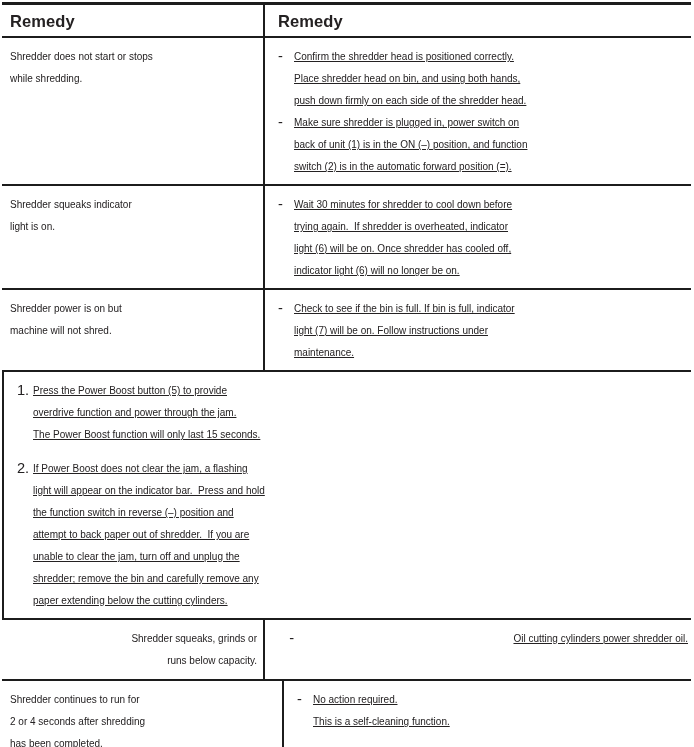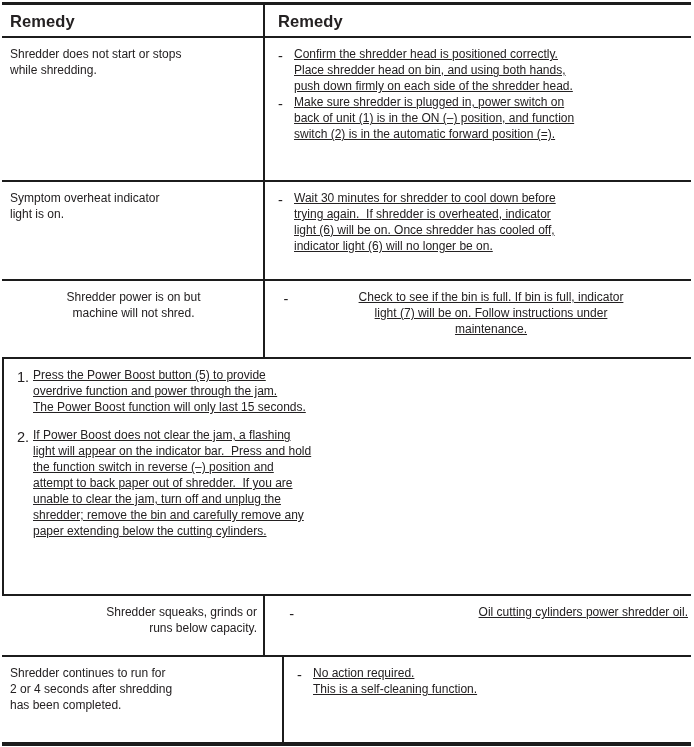--- a/index.html
+++ b/index.html
@@ -37,27 +37,27 @@
     padding:8px 3px 6px 13px;
   }
   .header-row{ min-height:33px; }
   .header-row .sym-col, .header-row .rem-col{ padding-top:7px; padding-bottom:3px; }
   .hdr{
     font-size:16.5px;
     font-weight:bold;
     letter-spacing:0.1px;
   }
   .body-text{
-    font-size:12px;
-    line-height:16px;
+    font-size:10px;
+    line-height:22px;
     white-space:pre-wrap;
   }
   .row-1{ min-height:144px; }
   .row-2{ min-height:99px; }
-  .row-3{ min-height:78px;text-align:center; }
+  .row-3{ min-height:78px; }
   .row-4{ min-height:237px; }
   .row-5{ min-height:61px;text-align:right; }
   .row-6{ min-height:85px;gap:19px; }
   .remedy-item{
     display:flex;
     align-items:flex-start;
   }
   .remedy-item.spaced{ margin-top:12px; }
   .item-marker{
     flex:none;
@@ -94,21 +94,21 @@
       <div class="remedy-item">
         <span class="item-marker">-</span>
         <span class="item-text body-text">Make sure shredder is plugged in, power switch on
 back of unit (1) is in the ON (–) position, and function
 switch (2) is in the automatic forward position (=).</span>
       </div>
     </div>
   </div>
 
   <div class="trow row-2">
-    <div class="sym-col body-text">Symptom overheat indicator
+    <div class="sym-col body-text">Shredder squeaks indicator
 light is on.</div>
     <div class="rem-col">
       <div class="remedy-item">
         <span class="item-marker">-</span>
         <span class="item-text body-text">Wait 30 minutes for shredder to cool down before
 trying again.  If shredder is overheated, indicator
 light (6) will be on. Once shredder has cooled off,
 indicator light (6) will no longer be on.</span>
       </div>
     </div>

